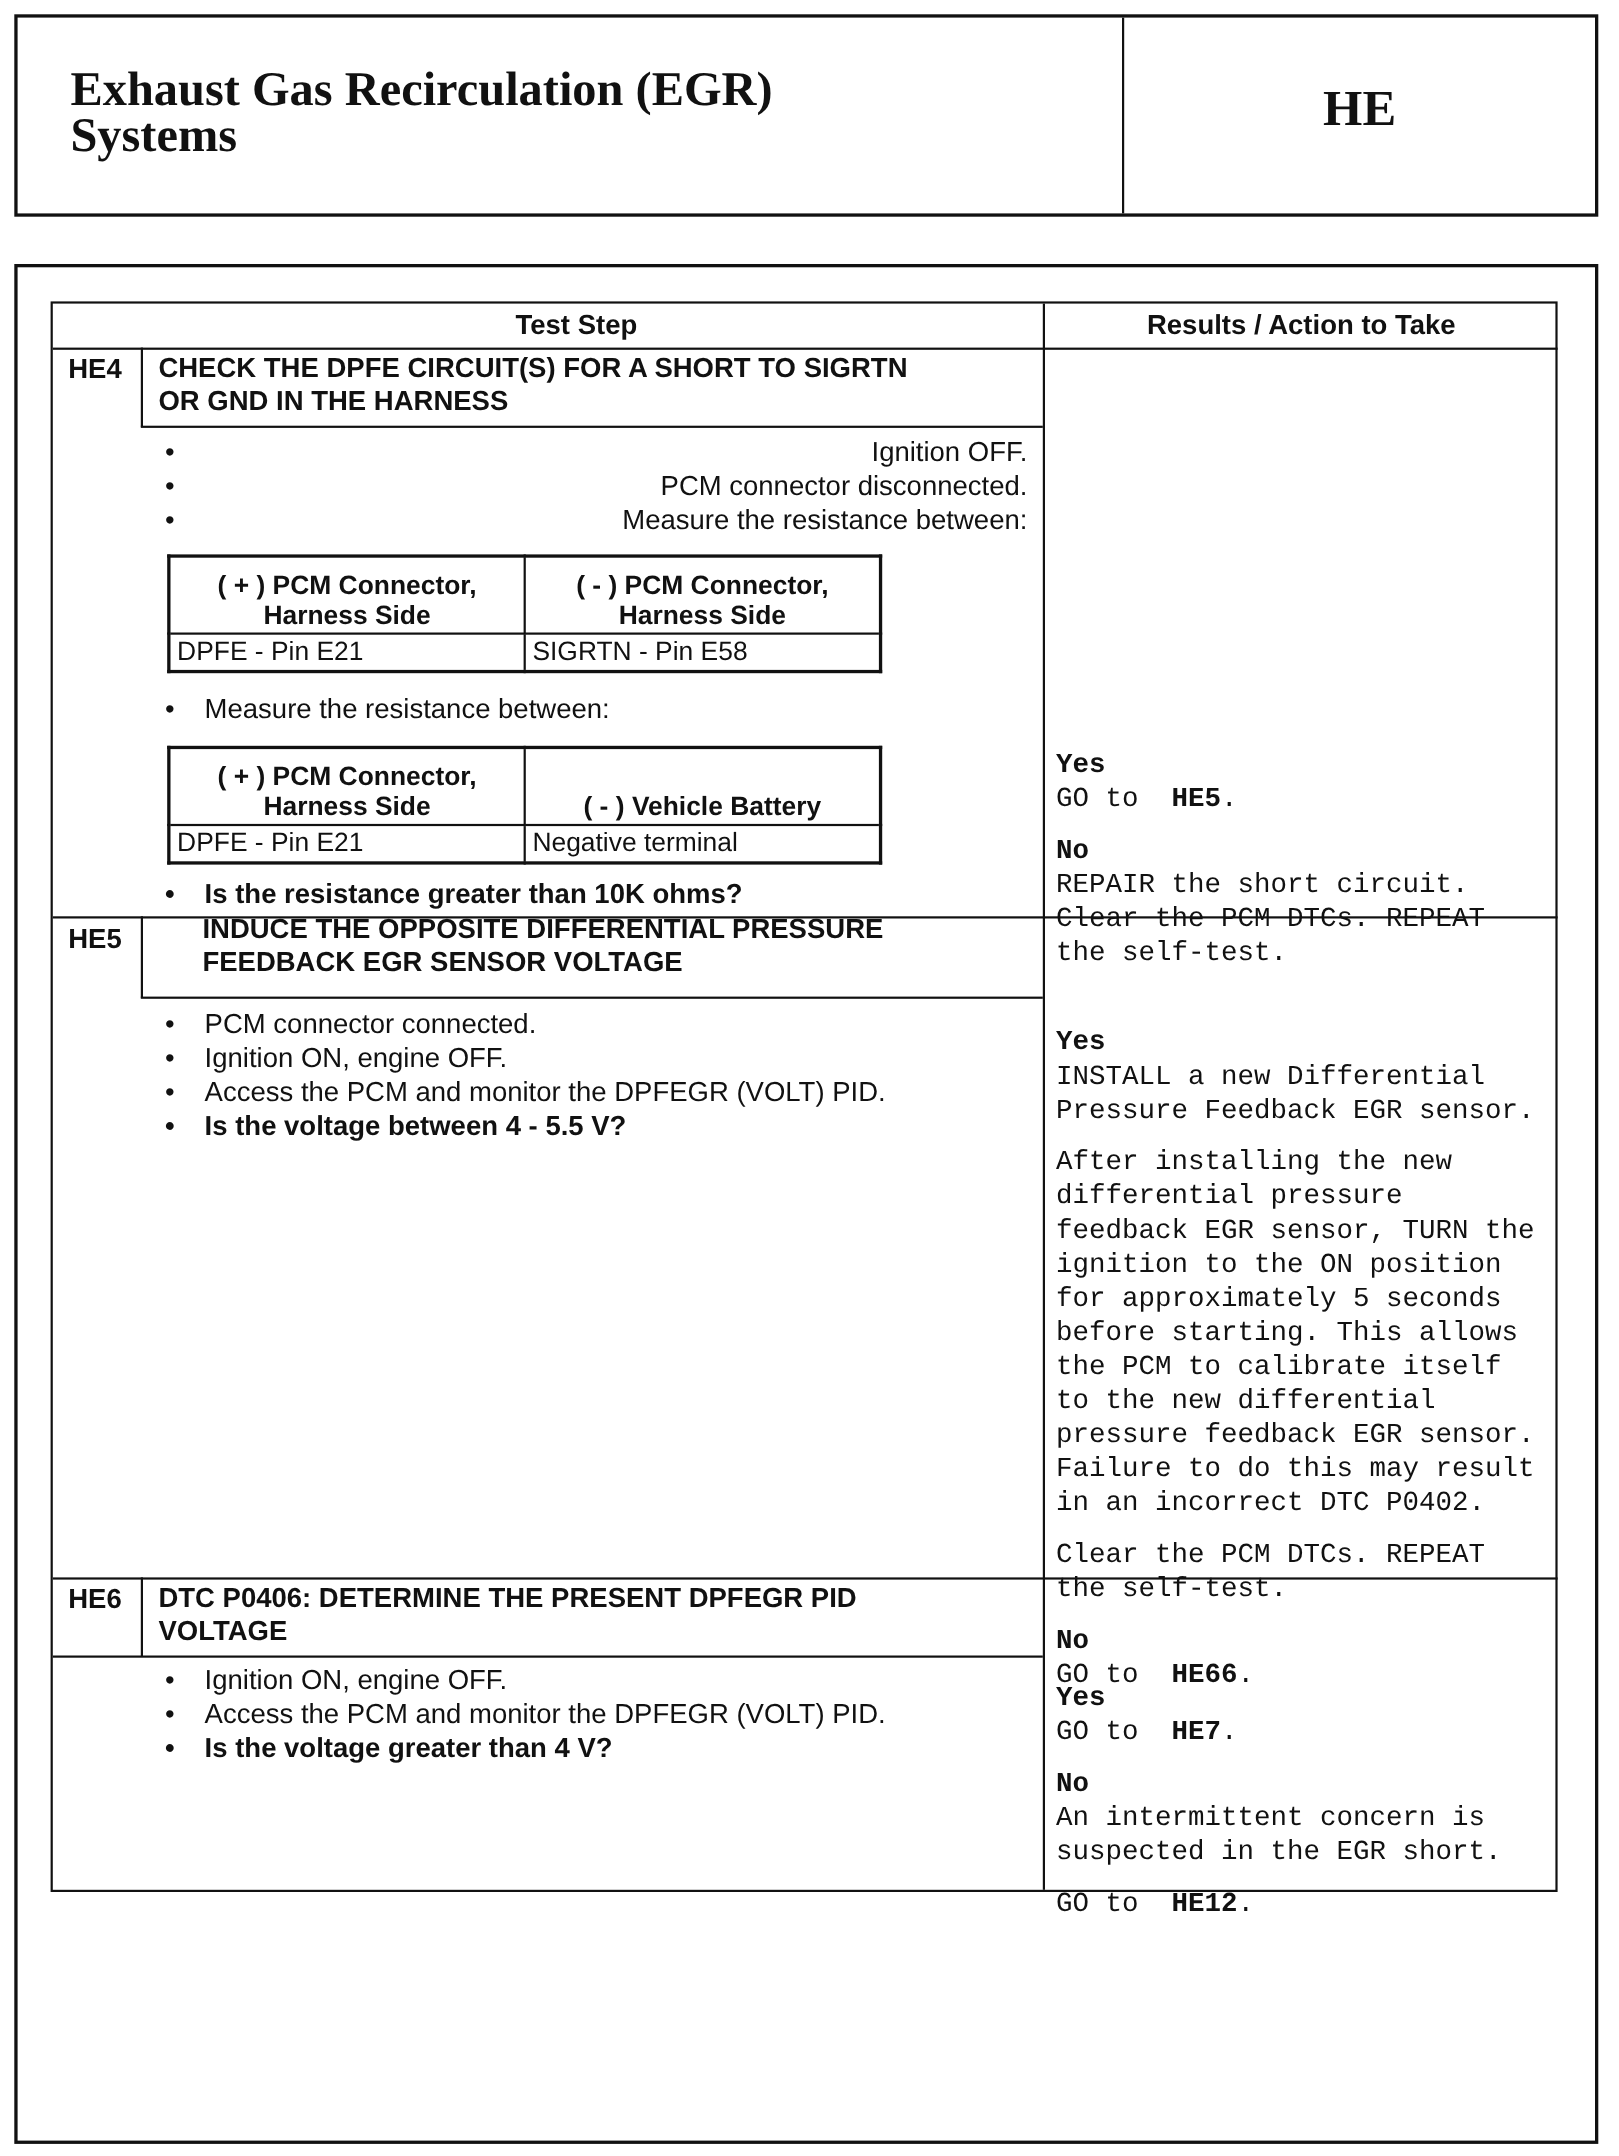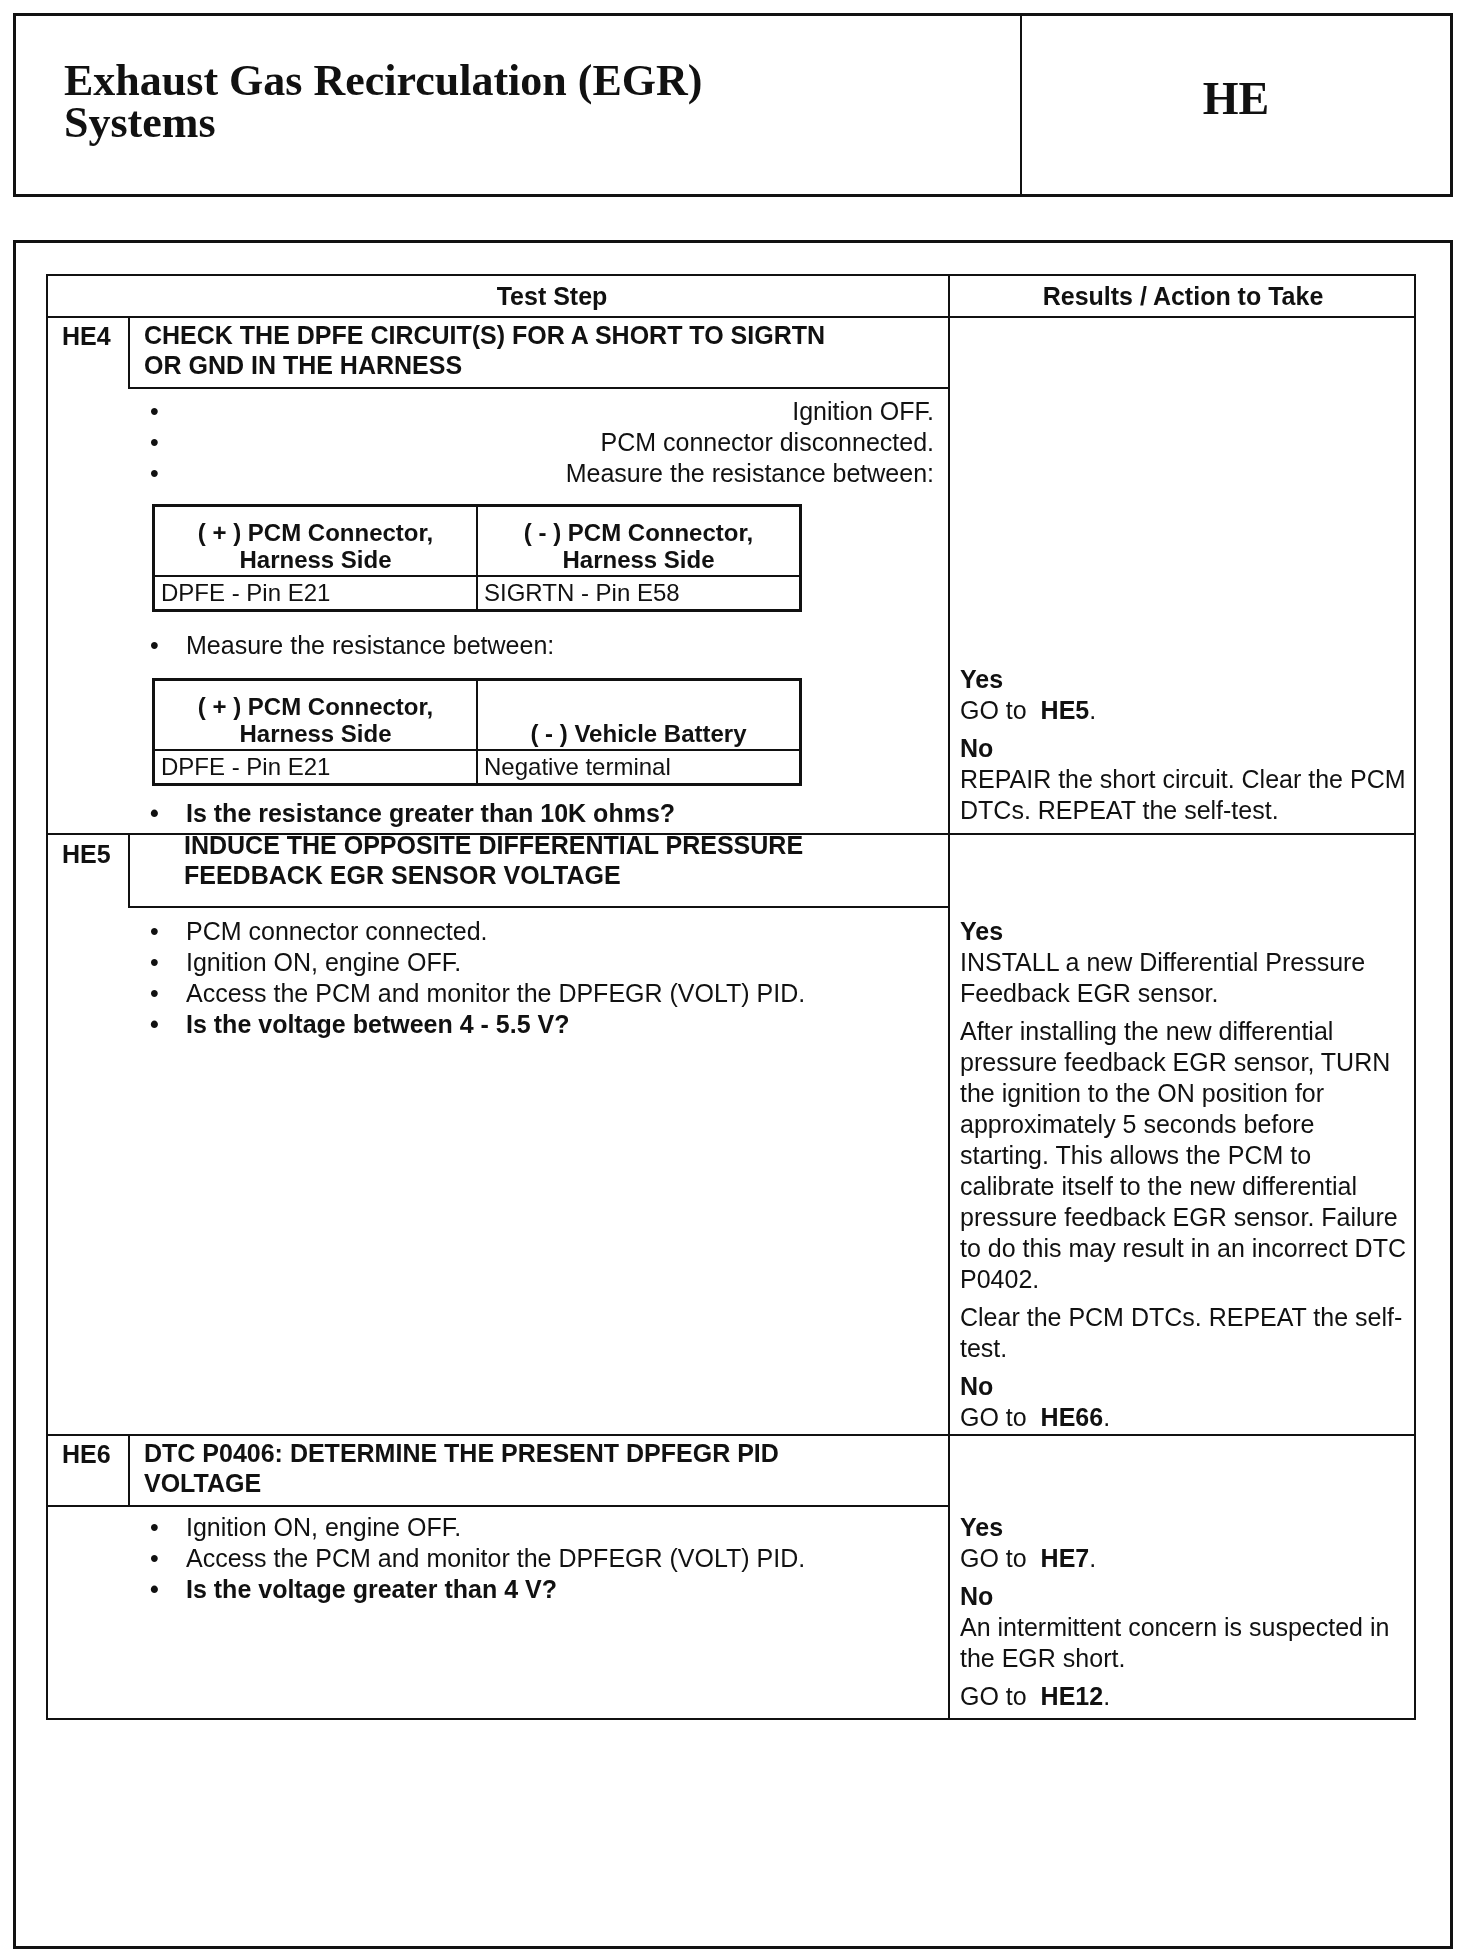--- a/index.html
+++ b/index.html
@@ -20,21 +20,21 @@
   .stepid { position:absolute; font-weight:bold; font-size:25px; }
   .steptitle { position:absolute; font-weight:bold; font-size:25px; line-height:30px; }
   ul.bul { position:absolute; margin:0; padding:0; list-style:none; font-size:25px; line-height:31px; }
   ul.bul li { position:relative; padding-left:42px; }
   ul.bul li::before { content:"\2022"; position:absolute; left:6px; }
   ul.bul li.b { font-weight:bold; }
   .sub { position:absolute; border:3px solid #111; border-collapse:collapse; font-size:24px; }
   .sub td { border:2px solid #111; padding:2px 6px; vertical-align:bottom; }
   .sub td.h { font-weight:bold; text-align:center; line-height:27px; height:64px; }
   .res { position:absolute; font-size:25px; line-height:31px; width:450px; }
-  .res p { margin:0 0 7px 0; }
+  .res p { margin:16px 0 7px 0;font-family:Liberation Mono, monospace; }
   .res .lbl { font-weight:bold; display:block; }
   .res b { font-weight:bold; }
 </style>
 </head>
 <body>
 
 <div id="hdr" class="abs">
   <div id="title" class="abs">
     <div>Exhaust Gas Recirculation (EGR)</div>
     <div>Systems</div>
@@ -42,21 +42,21 @@
   <div id="hdr-div" class="abs"></div>
   <div id="section-code" class="abs">HE</div>
 </div>
 
 <div id="frame" class="abs"></div>
 
 <div id="tbl" class="abs">
 
   <div class="vline" style="left:900px;top:0;height:1442px;"></div>
 
-  <div class="th" style="left:0;width:952px;top:6px;margin-left:28px;">Test Step</div>
+  <div class="th" style="left:0;width:952px;top:6px;">Test Step</div>
   <div class="th" style="left:902px;width:466px;top:6px;">Results / Action to Take</div>
   <div class="hline" style="left:0;width:1368px;top:40px;"></div>
 
   <div class="stepid" style="left:14px;top:46px;">HE4</div>
   <div class="vline" style="left:80px;top:40px;height:72px;"></div>
   <div class="steptitle" style="left:96px;top:44px;width:720px;">CHECK THE DPFE CIRCUIT(S) FOR A SHORT TO SIGRTN OR GND IN THE HARNESS</div>
   <div class="hline" style="left:80px;width:820px;top:111px;"></div>
   <ul class="bul" style="left:96px;top:120px;width:790px;text-align:right;">
     <li>Ignition OFF.</li>
     <li>PCM connector disconnected.</li>

